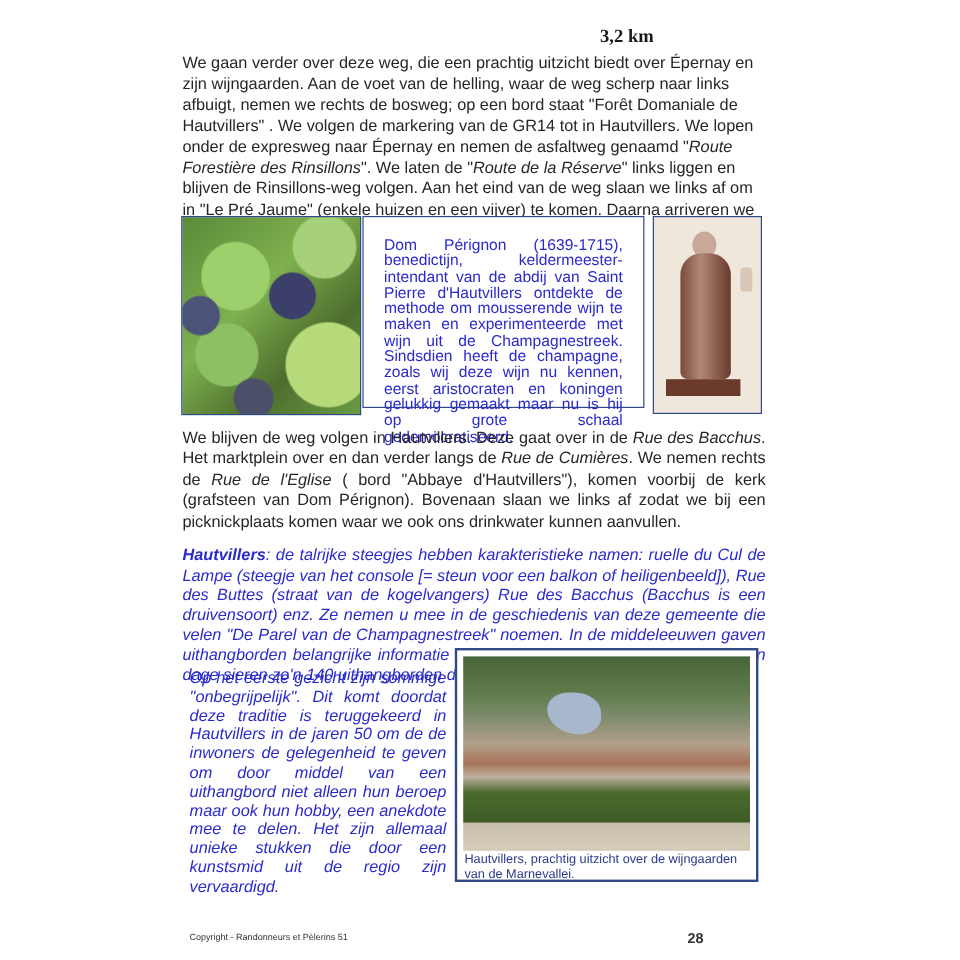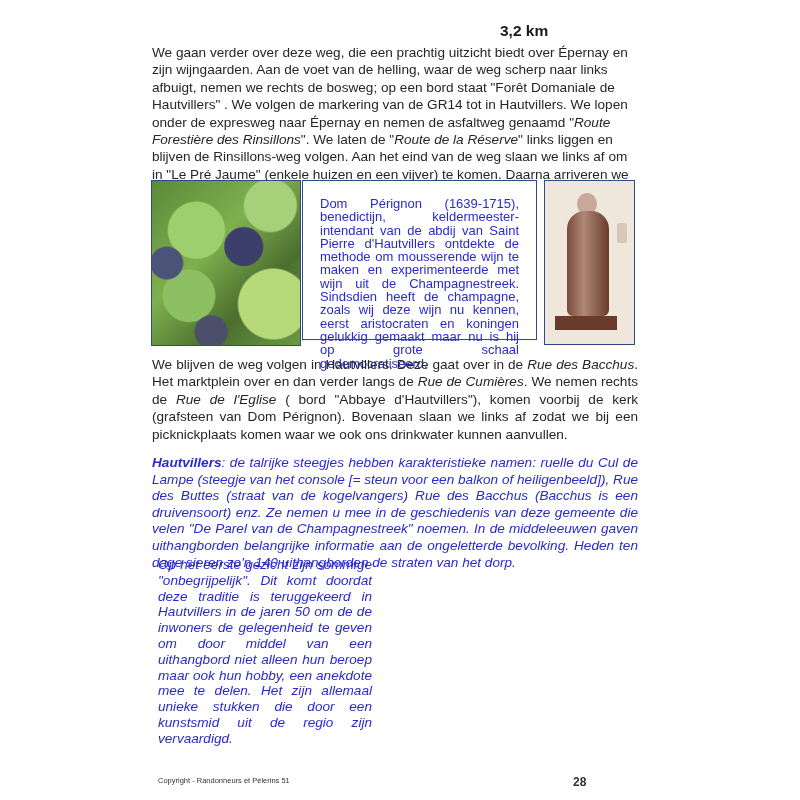--- a/index.html
+++ b/index.html
@@ -1,19 +1,19 @@
 <!DOCTYPE html>
 <html><head>
 <meta charset="utf-8">
 <style>
   html, body { margin:0; padding:0; background:#ffffff; }
   body { width:800px; height:800px; position:relative; overflow:hidden; font-family:"Liberation Sans", sans-serif; color:#222; }
   .page { position:absolute; left:0; top:0; width:800px; height:800px; background:#fff; }
   .title { position:absolute; left:152px; top:22px; font-size:15.5px; font-weight:bold; color:#1a1a1a; }
-  .distance { position:absolute; left:500px; top:22px; font-size:15.5px; font-weight:bold; color:#1a1a1a; }
+  .distance { position:absolute; left:500px; top:22px; font-size:15.5px; font-weight:bold; color:#1a1a1a;font-family:Liberation Serif, serif; }
   .para { position:absolute; left:152px; width:486px; font-size:13.6px; line-height:17.4px; color:#262626; text-align:left; }
   .p1 { top:44px; }
   .p2 { top:356px; text-align:justify; }
   .grapes { position:absolute; left:151px; top:180px; width:148px; height:164px; border:1px solid #2f4a86; overflow:hidden;
     background:
       radial-gradient(circle at 62% 40%, #3b3f6a 0 14%, transparent 15%),
       radial-gradient(circle at 10% 50%, #4c5378 0 10%, transparent 11%),
       radial-gradient(circle at 40% 92%, #4c4f6a 0 9%, transparent 10%),
       radial-gradient(circle at 30% 30%, #9dcf6c 0 18%, transparent 19%),
       radial-gradient(circle at 82% 75%, #b6d97a 0 20%, transparent 21%),
@@ -67,16 +67,22 @@
   <div class="para p2">
     <span>We blijven de weg volgen in Hautvillers. Deze gaat over in de </span><i>Rue des Bacchus</i><span>. Het marktplein over en dan verder langs de </span><i>Rue de Cumières</i><span>.  We nemen rechts de </span><i>Rue de l'Eglise</i><span> ( bord "Abbaye d'Hautvillers"),  komen voorbij de kerk (grafsteen van Dom Pérignon). Bovenaan slaan we links af zodat we bij een picknickplaats komen waar we ook ons drinkwater kunnen aanvullen.</span>
   </div>
 
   <div class="highlight">
     <b>Hautvillers</b><span>: de talrijke steegjes hebben karakteristieke namen: ruelle du Cul de Lampe (steegje van het console [= steun voor een balkon of heiligenbeeld]), Rue des Buttes (straat van de kogelvangers)  Rue des Bacchus (Bacchus is een druivensoort) enz. Ze nemen u mee in de geschiedenis van deze gemeente die velen "De Parel van de Champagnestreek" noemen. In de middeleeuwen gaven uithangborden belangrijke informatie aan de ongeletterde bevolking. Heden ten dage sieren zo'n 140 uithangborden de straten van het dorp.</span>
   </div>
 
   <div class="leftcol">Op het eerste gezicht zijn sommige "onbegrijpelijk". Dit komt doordat deze traditie is teruggekeerd in Hautvillers in de jaren 50 om de de inwoners  de gelegenheid te geven om door middel van een uithangbord niet alleen hun beroep maar ook hun hobby, een anekdote mee te delen. Het zijn allemaal unieke stukken die door een kunstsmid uit de regio zijn vervaardigd.</div>
 
+  <div class="village">
+    <div class="photo">
+      <div class="lake"></div>
+    </div>
+    <div class="caption">Hautvillers, prachtig uitzicht over de wijngaarden van de Marnevallei.</div>
+  </div>
 
   <div class="footer-left">Copyright - Randonneurs et Pèlerins 51</div>
   <div class="footer-right">28</div>
 </div>
 
 </body></html>

